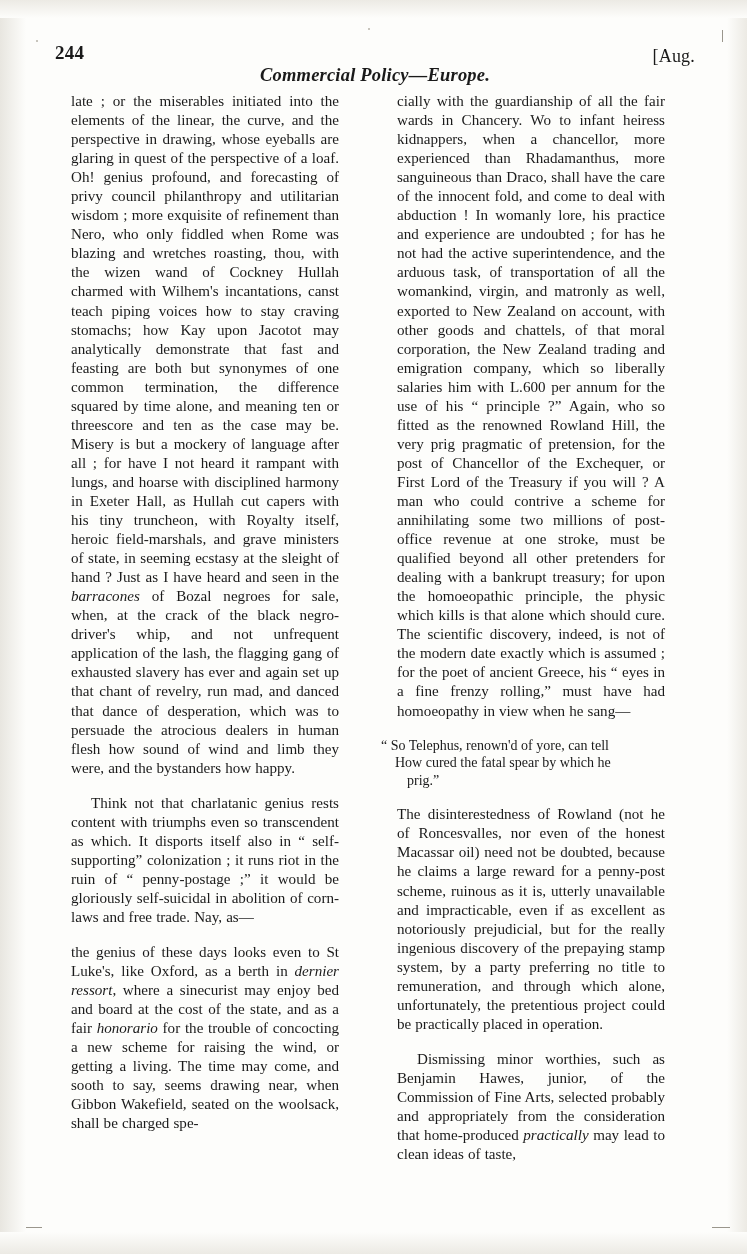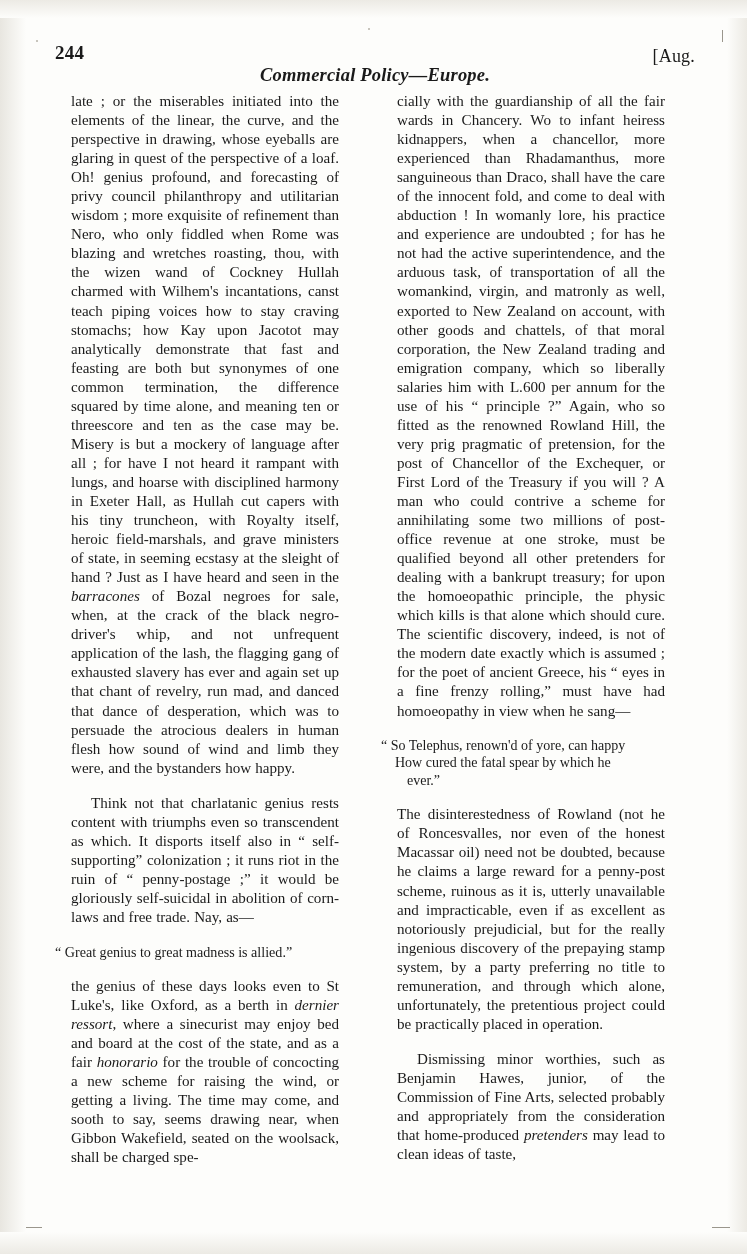--- a/index.html
+++ b/index.html
@@ -155,30 +155,29 @@
       <div class="folio-left">244</div>
       <div class="running-title">Commercial Policy—Europe.</div>
       <div class="folio-right">[Aug.</div>
     </div>
 
     <div class="columns">
 
       <div class="col">
         <p class="para">late ; or the miserables initiated into the elements of the linear, the curve, and the perspective in drawing, whose eyeballs are glaring in quest of the perspective of a loaf. Oh! genius profound, and forecasting of privy council philanthropy and utilitarian wisdom ; more exquisite of refinement than Nero, who only fiddled when Rome was blazing and wretches roasting, thou, with the wizen wand of Cockney Hullah charmed with Wilhem's incantations, canst teach piping voices how to stay craving stomachs; how Kay upon Jacotot may analytically demonstrate that fast and feasting are both but synonymes of one common termination, the difference squared by time alone, and meaning ten or threescore and ten as the case may be. Misery is but a mockery of language after all ; for have I not heard it rampant with lungs, and hoarse with disciplined harmony in Exeter Hall, as Hullah cut capers with his tiny truncheon, with Royalty itself, heroic field-marshals, and grave ministers of state, in seeming ecstasy at the sleight of hand ? Just as I have heard and seen in the <span class="it">barracones</span> of Bozal negroes for sale, when, at the crack of the black negro-driver's whip, and not unfrequent application of the lash, the flagging gang of exhausted slavery has ever and again set up that chant of revelry, run mad, and danced that dance of desperation, which was to persuade the atrocious dealers in human flesh how sound of wind and limb they were, and the bystanders how happy.</p>
         <p class="para indent">Think not that charlatanic genius rests content with triumphs even so transcendent as which. It disports itself also in “ self-supporting” colonization ; it runs riot in the ruin of “ penny-postage ;” it would be gloriously self-suicidal in abolition of corn-laws and free trade. Nay, as—</p>
-        <p class="quote">“ Great genius to great madness is allied.”</p>
         <p class="para">the genius of these days looks even to St Luke's, like Oxford, as a berth in <span class="it">dernier ressort</span>, where a sinecurist may enjoy bed and board at the cost of the state, and as a fair <span class="it">honorario</span> for the trouble of concocting a new scheme for raising the wind, or getting a living. The time may come, and sooth to say, seems drawing near, when Gibbon Wakefield, seated on the woolsack, shall be charged spe-</p>
       </div>
 
       <div class="col">
         <p class="para">cially with the guardianship of all the fair wards in Chancery. Wo to infant heiress kidnappers, when a chancellor, more experienced than Rhadamanthus, more sanguineous than Draco, shall have the care of the innocent fold, and come to deal with abduction ! In womanly lore, his practice and experience are undoubted ; for has he not had the active superintendence, and the arduous task, of transportation of all the womankind, virgin, and matronly as well, exported to New Zealand on account, with other goods and chattels, of that moral corporation, the New Zealand trading and emigration company, which so liberally salaries him with L.600 per annum for the use of his “ principle ?” Again, who so fitted as the renowned Rowland Hill, the very prig pragmatic of pretension, for the post of Chancellor of the Exchequer, or First Lord of the Treasury if you will ? A man who could contrive a scheme for annihilating some two millions of post-office revenue at one stroke, must be qualified beyond all other pretenders for dealing with a bankrupt treasury; for upon the homoeopathic principle, the physic which kills is that alone which should cure. The scientific discovery, indeed, is not of the modern date exactly which is assumed ; for the poet of ancient Greece, his “ eyes in a fine frenzy rolling,” must have had homoeopathy in view when he sang—</p>
         <p class="verse">
-          <span class="vline1">“ So Telephus, renown'd of yore, can happy</span>
+          <span class="vline1">“ So Telephus, renown'd of yore, can tell</span>
           <span class="vline2">How cured the fatal spear by which he</span>
-          <span class="vline3">ever.”</span>
+          <span class="vline3">prig.”</span>
         </p>
         <p class="para">The disinterestedness of Rowland (not he of Roncesvalles, nor even of the honest Macassar oil) need not be doubted, because he claims a large reward for a penny-post scheme, ruinous as it is, utterly unavailable and impracticable, even if as excellent as notoriously prejudicial, but for the really ingenious discovery of the prepaying stamp system, by a party preferring no title to remuneration, and through which alone, unfortunately, the pretentious project could be practically placed in operation.</p>
-        <p class="para indent">Dismissing minor worthies, such as Benjamin Hawes, junior, of the Commission of Fine Arts, selected probably and appropriately from the consideration that home-produced <span class="it">pretenders</span> may lead to clean ideas of taste,</p>
+        <p class="para indent">Dismissing minor worthies, such as Benjamin Hawes, junior, of the Commission of Fine Arts, selected probably and appropriately from the consideration that home-produced <span class="it">practically</span> may lead to clean ideas of taste,</p>
       </div>
 
     </div>
   </div>
 </div>
 
 </body></html>

